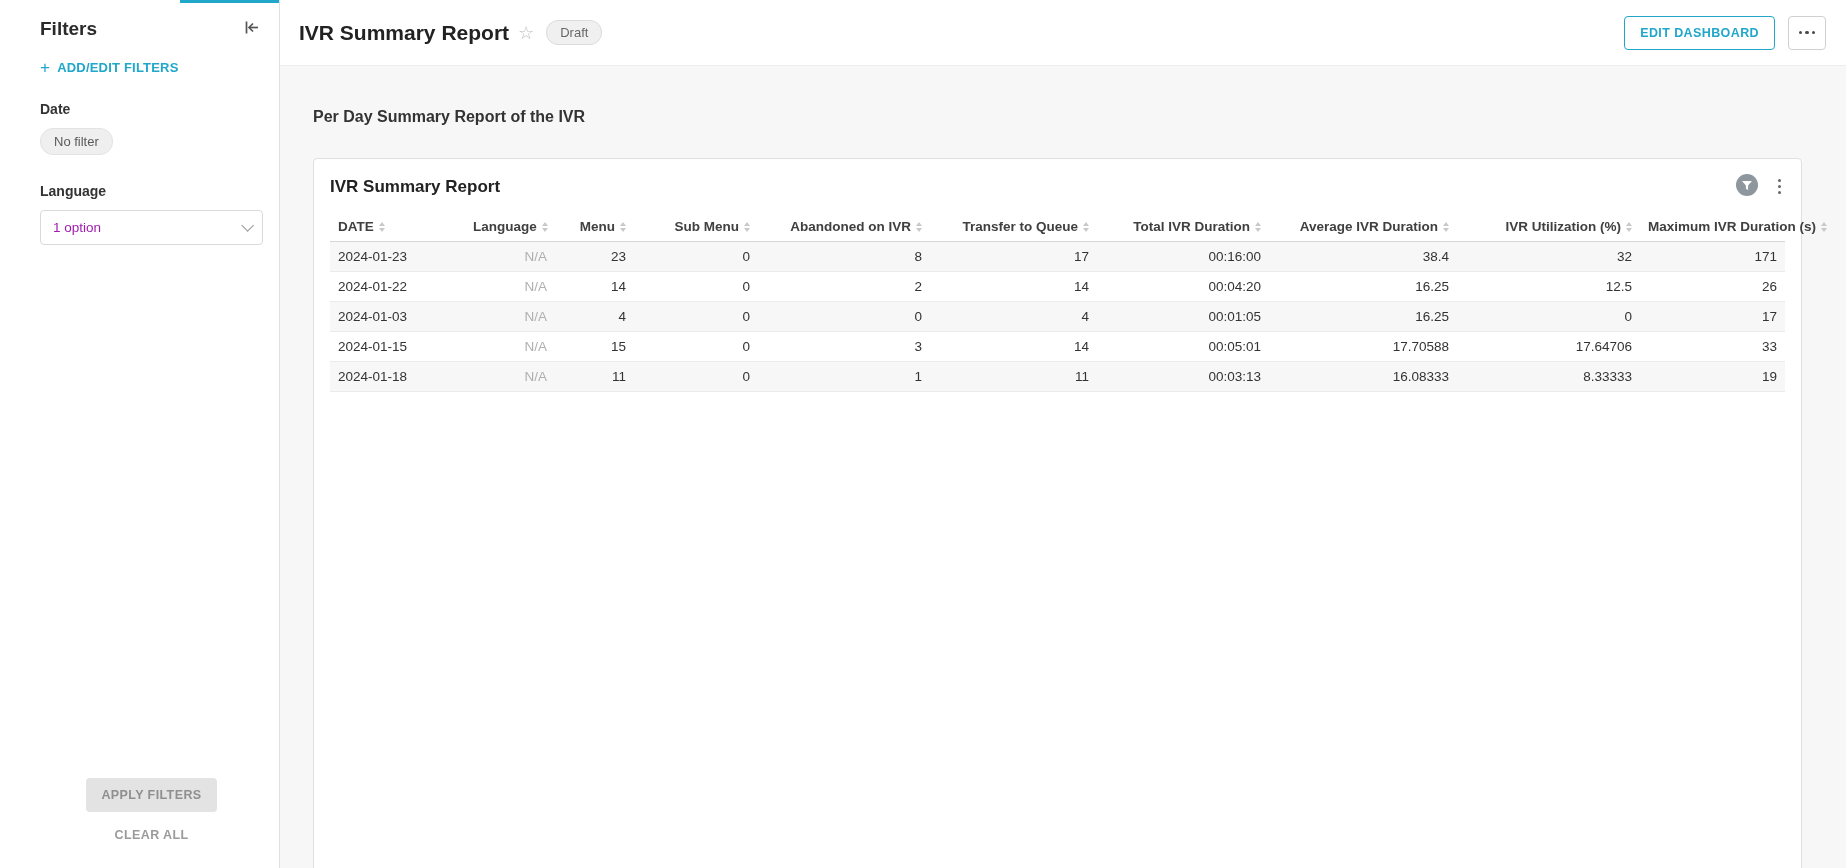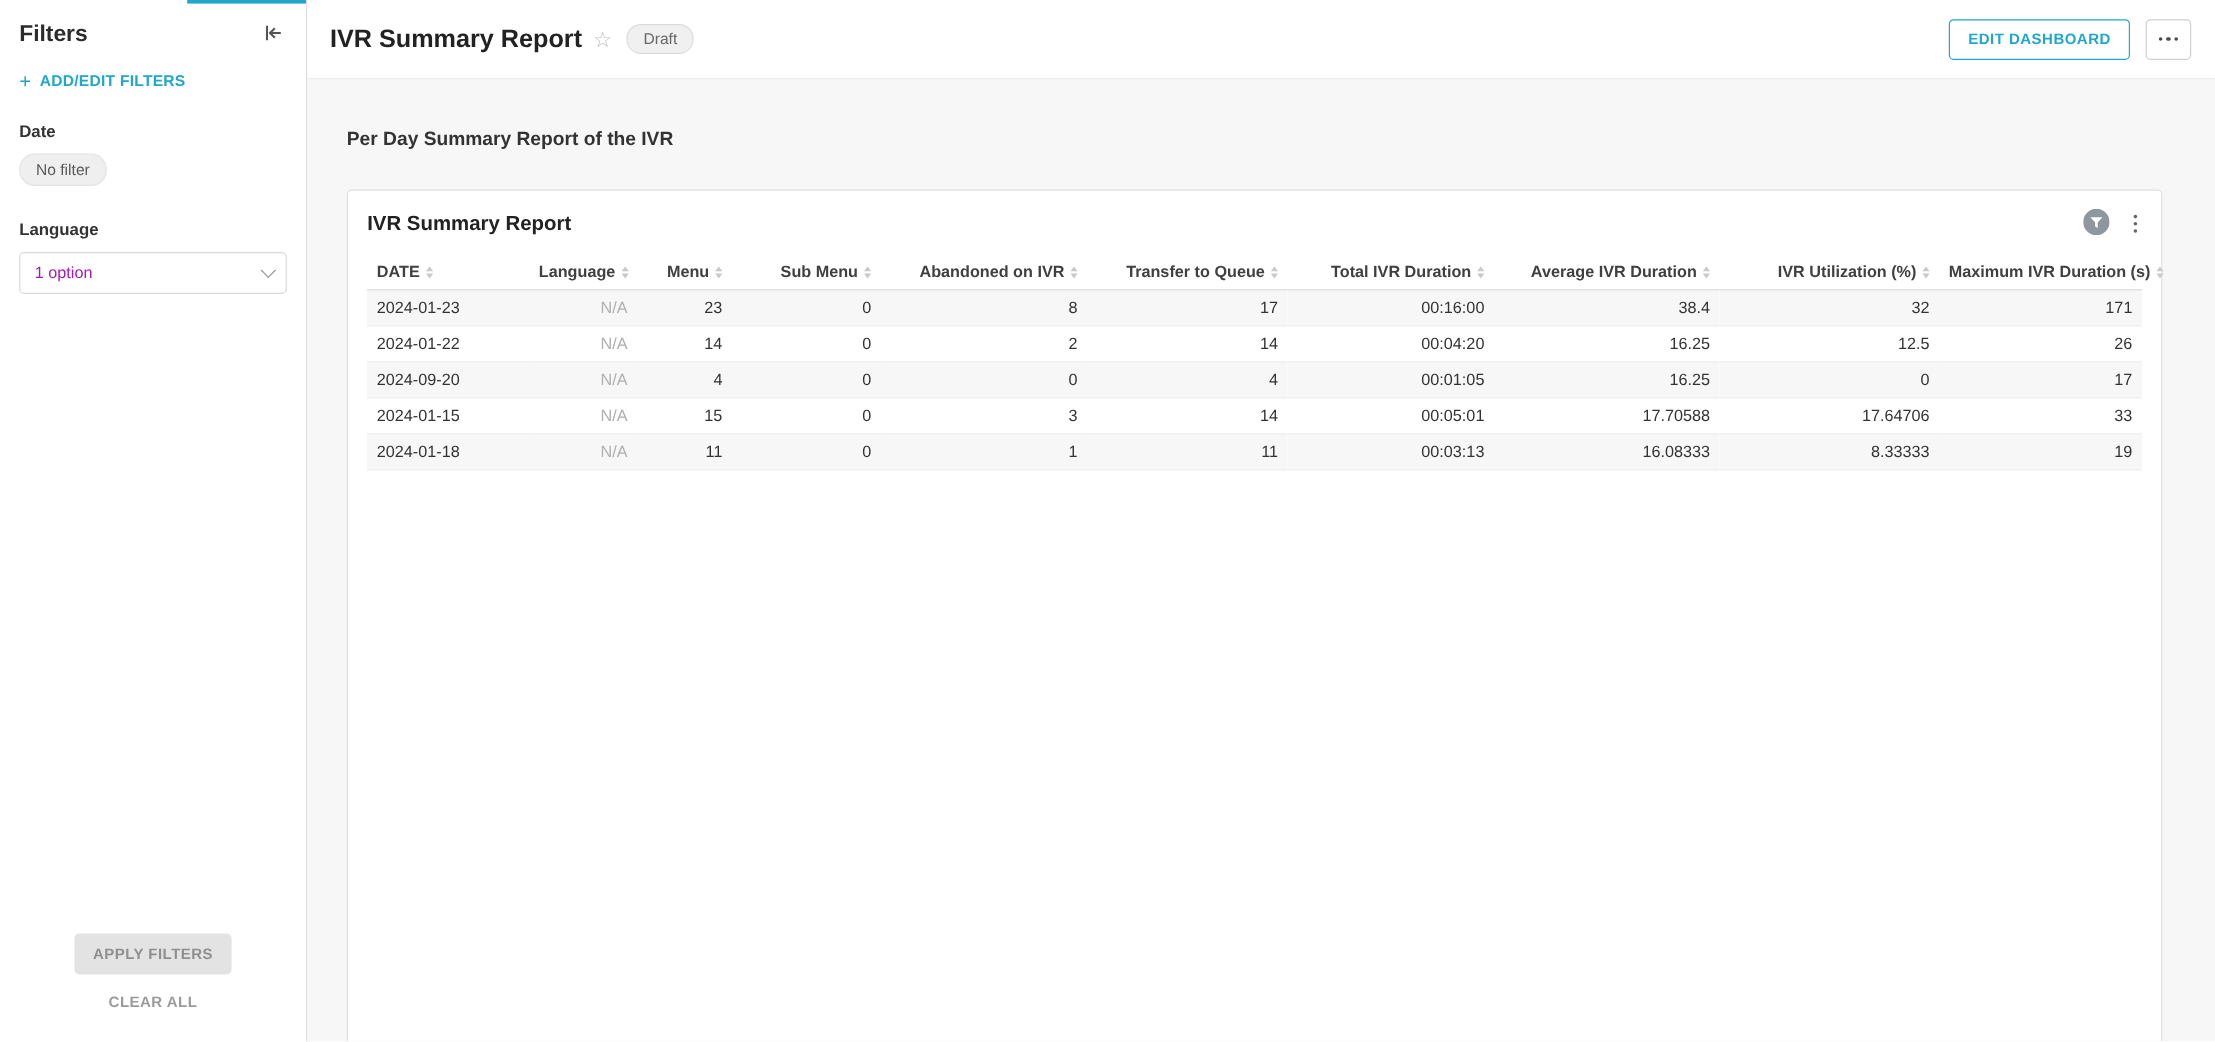--- a/index.html
+++ b/index.html
@@ -3,21 +3,21 @@
 <meta charset="utf-8">
 <style>
   * { box-sizing: border-box; margin: 0; padding: 0; }
   html, body { width: 1846px; height: 868px; overflow: hidden; }
   body {
     font-family: "Liberation Sans", "DejaVu Sans", sans-serif;
     color: #333;
     background: #fff;
     font-size: 14px;
   }
-  .app { display: flex; width: 1846px; height: 868px; }
+  .app { display: flex; width: 1846px; height: 868px; padding-left: 24px; }
 
   
   .sidebar {
     width: 256px; min-width: 256px; background: #fff;
     border-right: 1px solid #e0e0e0; position: relative;
     display: flex; flex-direction: column;
   }
   .sidebar-topline {
     position: absolute; top: 0; right: 0; width: 99px; height: 3px;
     background: #20a7c9;
@@ -315,21 +315,21 @@
                 <td class="col-right">14</td>
                 <td class="col-right">0</td>
                 <td class="col-right">2</td>
                 <td class="col-right">14</td>
                 <td class="col-right">00:04:20</td>
                 <td class="col-right">16.25</td>
                 <td class="col-right">12.5</td>
                 <td class="col-right">26</td>
               </tr>
               <tr>
-                <td class="col-left">2024-09-20</td>
+                <td class="col-left">2024-01-03</td>
                 <td class="col-right na">N/A</td>
                 <td class="col-right">4</td>
                 <td class="col-right">0</td>
                 <td class="col-right">0</td>
                 <td class="col-right">4</td>
                 <td class="col-right">00:01:05</td>
                 <td class="col-right">16.25</td>
                 <td class="col-right">0</td>
                 <td class="col-right">17</td>
               </tr>

